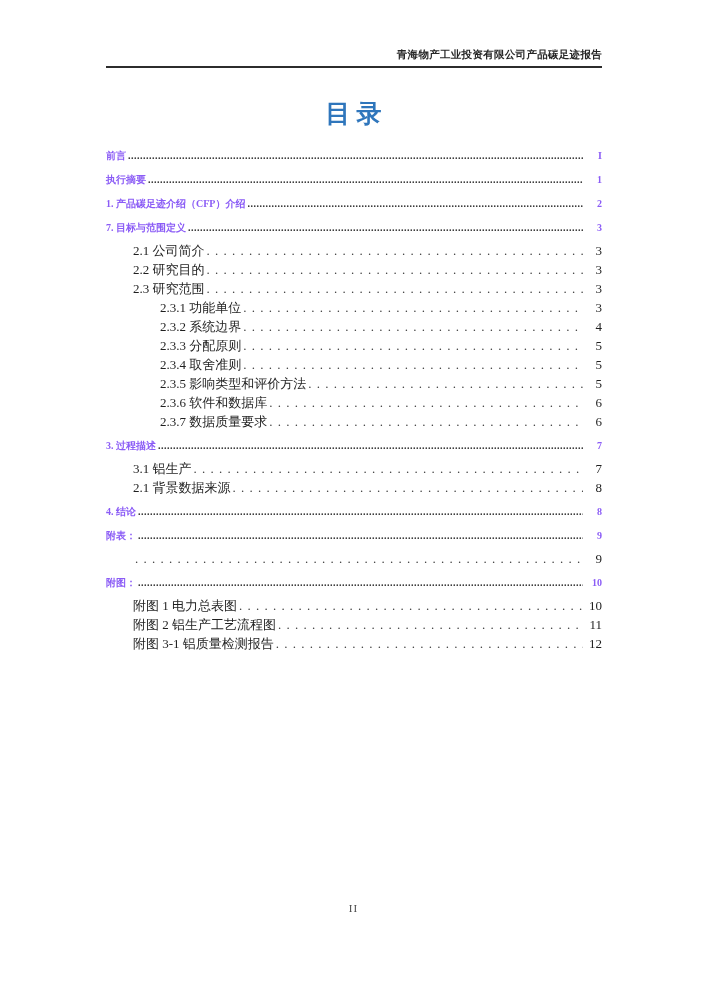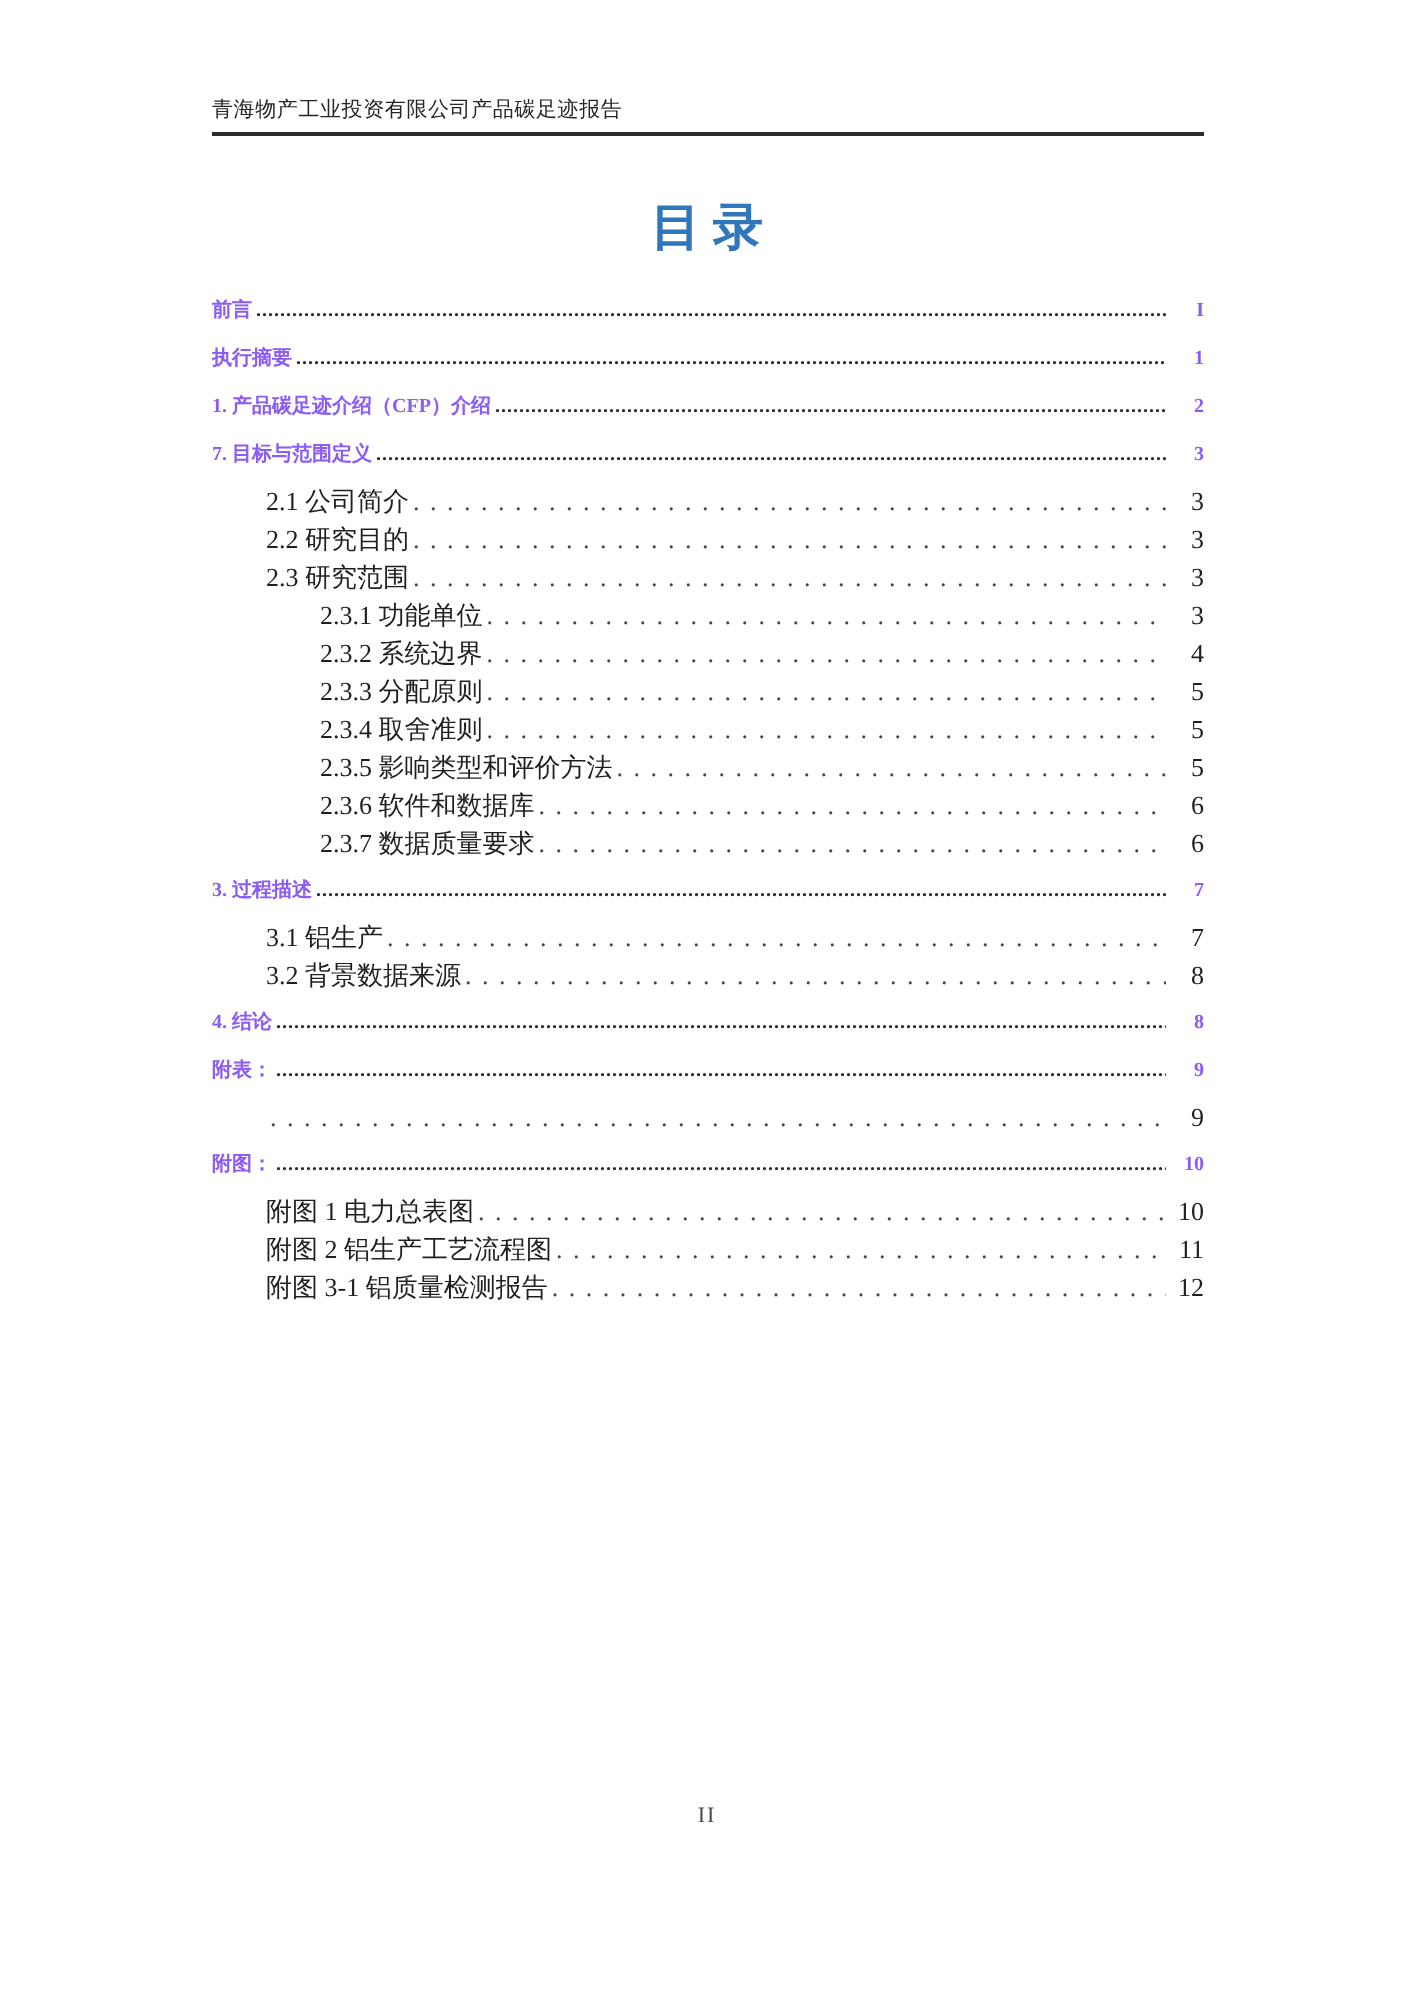--- a/index.html
+++ b/index.html
@@ -6,22 +6,22 @@
   body {
     width: 707px; height: 999px;
     background: #ffffff;
     position: relative;
     overflow: hidden;
     font-family: "Liberation Serif", "DejaVu Serif", serif;
     color: #1f1f1f;
   }
   .page-header {
     position: absolute; top: 48px; left: 106px; width: 496px;
-    text-align: left;
-    font-size: 10.5px; font-weight: normal; color: #262626;
+    text-align: right;
+    font-size: 10.5px; font-weight: bold; color: #262626;
     letter-spacing: 0.3px;
     white-space: nowrap;
   }
   .header-rule {
     position: absolute; top: 66px; left: 106px; width: 496px;
     border: 0; border-top: 2px solid #2c2c2c; margin: 0;
   }
   .toc-title {
     position: absolute; top: 97px; left: 0; width: 707px;
     text-align: center;
@@ -147,21 +147,21 @@
       <span class="label">3. 过程描述</span>
       <span class="leader"></span>
       <span class="page">7</span>
     </div>
     <div class="entry l2">
       <span class="label">3.1 铝生产</span>
       <span class="leader sparse"></span>
       <span class="page">7</span>
     </div>
     <div class="entry l2">
-      <span class="label">3.2 背景数据来源</span>
+      <span class="label">2.1 背景数据来源</span>
       <span class="leader sparse"></span>
       <span class="page">8</span>
     </div>
     <div class="entry l1">
       <span class="label">4. 结论</span>
       <span class="leader"></span>
       <span class="page">8</span>
     </div>
     <div class="entry l1">
       <span class="label">附表：</span>

